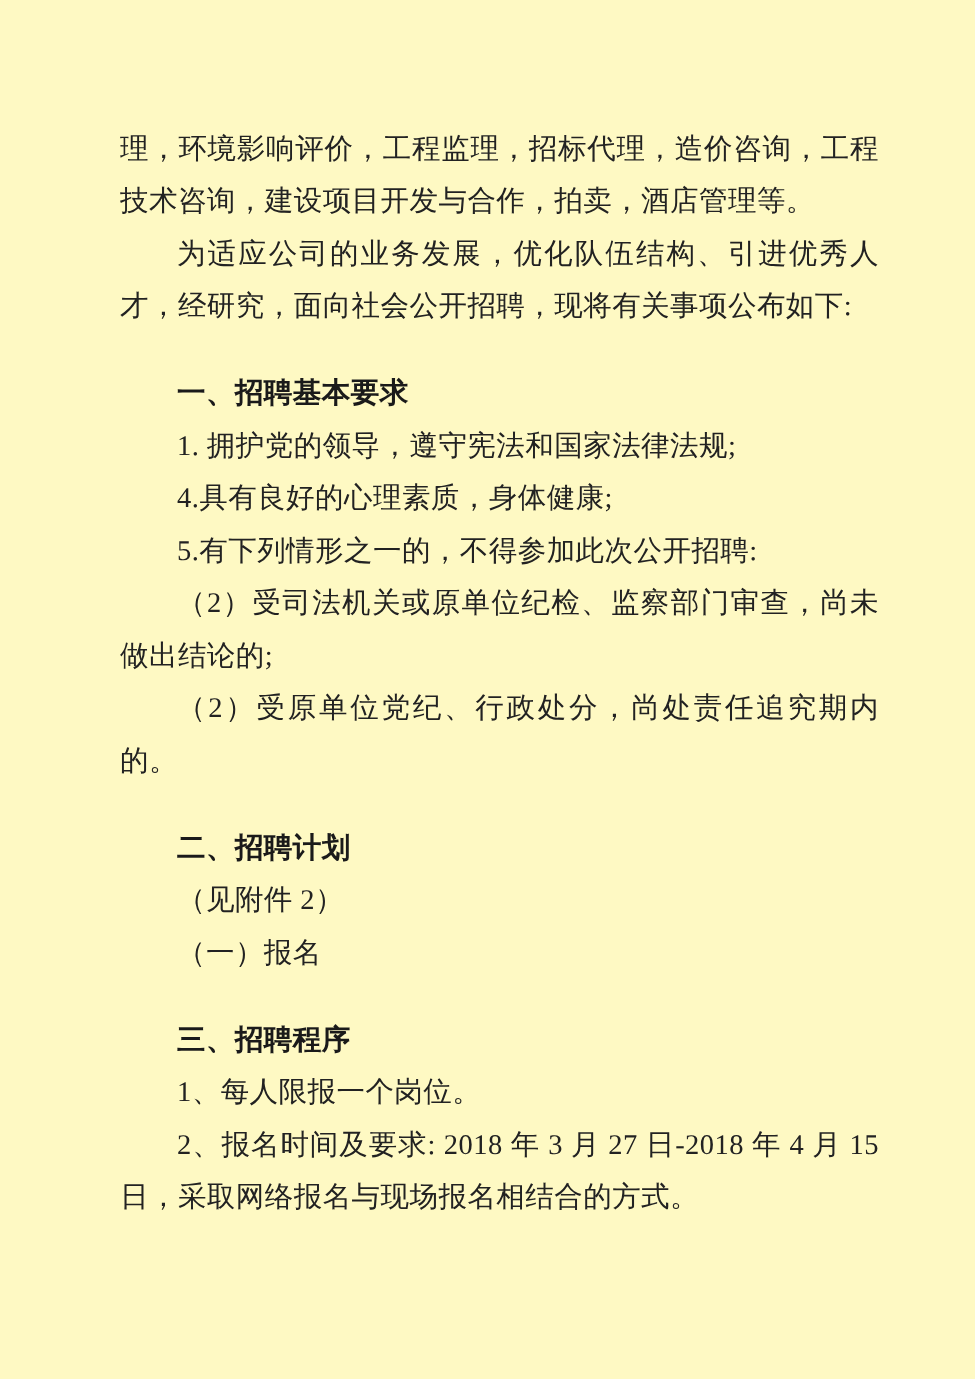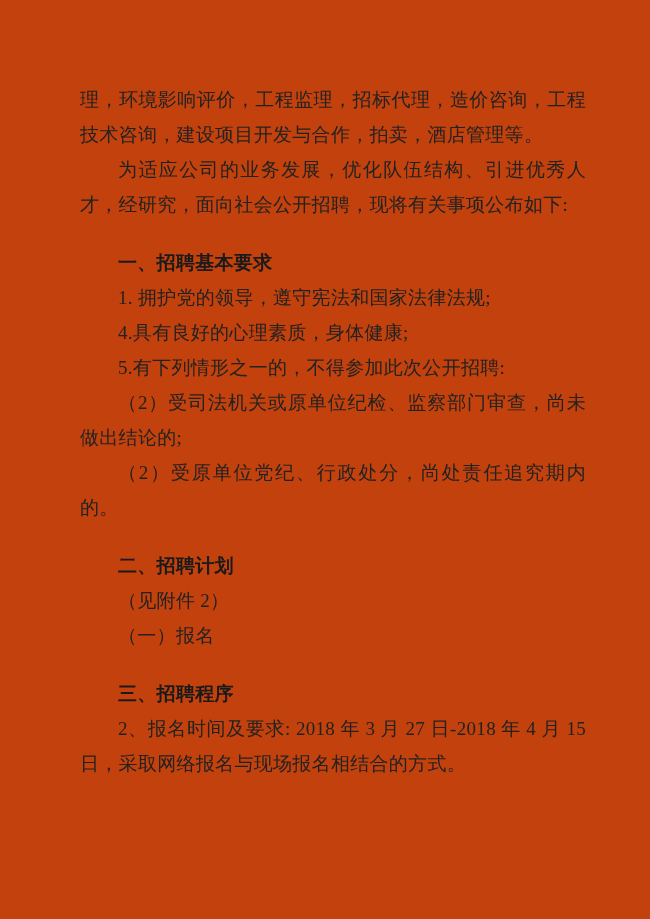--- a/index.html
+++ b/index.html
@@ -5,21 +5,21 @@
   html, body {
     margin: 0;
     padding: 0;
     background: #ffffff;
   }
   .page {
     position: relative;
     box-sizing: border-box;
     width: 650px;
     height: 919px;
-    background: #c2410c;
+    background: #fef9c3;
     padding: 82px 64px 0 80px;
     overflow: hidden;
   }
   .para {
     margin: 0;
     font-family: "Liberation Serif", "DejaVu Serif", serif;
     font-size: 19px;
     line-height: 35px;
     color: #222222;
     text-align: justify;
@@ -44,14 +44,15 @@
   <p class="para indent heading">一、招聘基本要求</p>
   <p class="para indent">1. 拥护党的领导，遵守宪法和国家法律法规;</p>
   <p class="para indent">4.具有良好的心理素质，身体健康;</p>
   <p class="para indent">5.有下列情形之一的，不得参加此次公开招聘:</p>
   <p class="para indent">（2）受司法机关或原单位纪检、监察部门审查，尚未做出结论的;</p>
   <p class="para indent">（2）受原单位党纪、行政处分，尚处责任追究期内的。</p>
   <p class="para indent heading">二、招聘计划</p>
   <p class="para indent">（见附件 2）</p>
   <p class="para indent">（一）报名</p>
   <p class="para indent heading">三、招聘程序</p>
+  <p class="para indent">1、每人限报一个岗位。</p>
   <p class="para indent">2、报名时间及要求: 2018 年 3 月 27 日-2018 年 4 月 15 日，采取网络报名与现场报名相结合的方式。</p>
 </div>
 
 </body></html>

